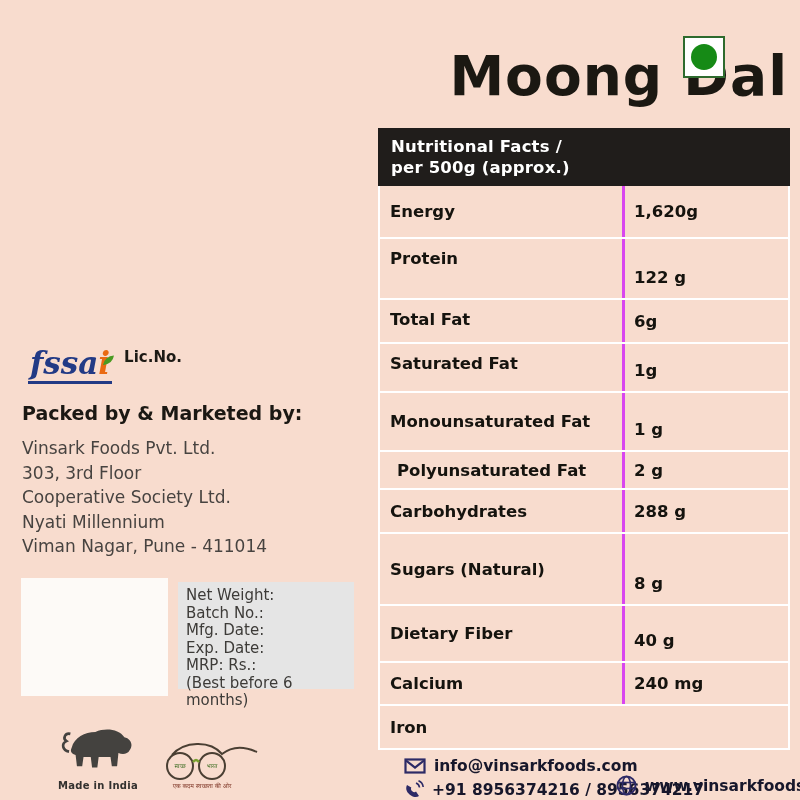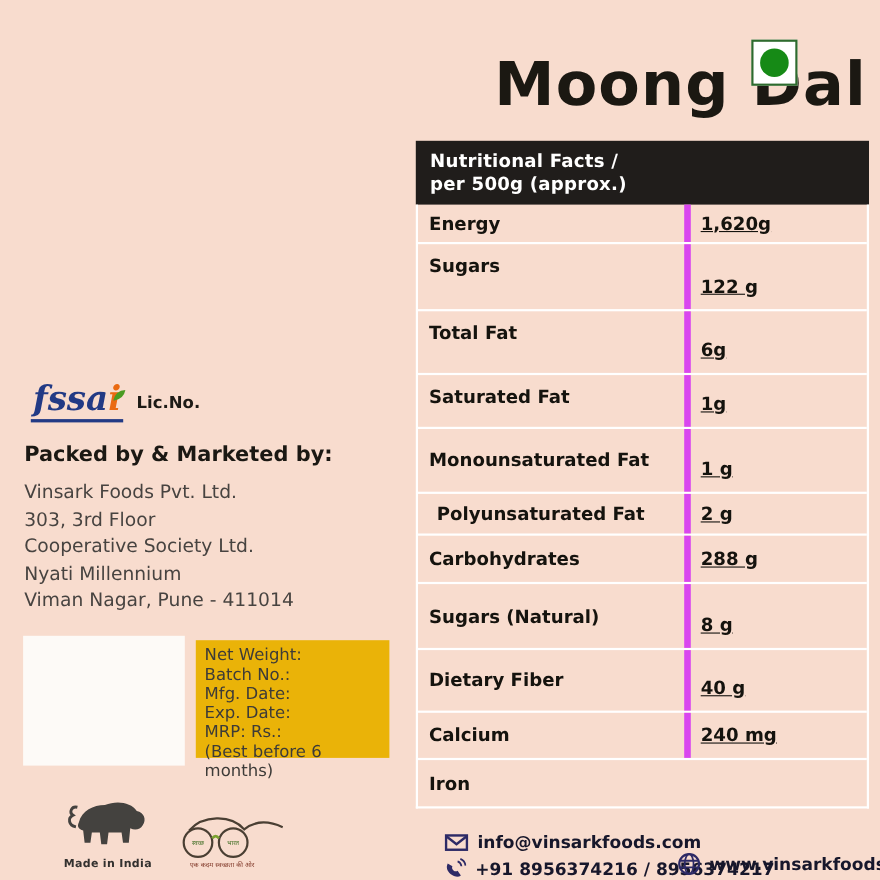--- a/index.html
+++ b/index.html
@@ -17,42 +17,42 @@
 
   
   .ntable{position:absolute;left:378px;top:128px;width:412px;}
   .nheader{background:#201d1b;color:#ffffff;box-sizing:border-box;height:58px;
            padding:8px 13px 0 13px;font-size:16.5px;font-weight:700;line-height:21px;letter-spacing:0.2px;}
   .nbody{border-left:2px solid #ffffff;border-right:2px solid #ffffff;border-bottom:2px solid #ffffff;box-sizing:border-box;}
   .nrow{display:grid;grid-template-columns:242px 1fr;box-sizing:border-box;border-top:2px solid #ffffff;}
   .nrow:first-child{border-top:none;}
   .ncell{display:flex;align-items:center;font-weight:700;font-size:16.5px;color:#15130e;box-sizing:border-box;}
   .nlabel{padding-left:10px;}
-  .nvalue{border-left:6px solid #d946ef;padding-left:9px;text-decoration:underline;}
+  .nvalue{border-left:3px solid #d946ef;padding-left:9px;}
   .lt{align-items:flex-start;padding-top:10px;}
   .vb{align-items:flex-end;padding-bottom:11px;}
 
   
   .fssai-wrap{position:absolute;left:28px;top:346px;display:flex;gap:12px;}
   .fssai-logo{position:relative;font-family:"DejaVu Serif","Liberation Serif",serif;
               font-style:italic;font-weight:700;font-size:31px;line-height:34px;color:#223a85;
               border-bottom:3px solid #223a85;padding:0 2px 1px 2px;}
   .fssai-logo .i-orange{color:#ea6a12;}
   .fssai-leaf{position:absolute;top:-7px;right:-4px;}
-  .lic{display:flex;flex-direction:row;gap:3px;padding-top:2px;align-items:center;}
+  .lic{display:flex;flex-direction:row;gap:3px;padding-top:2px;}
   .lic-label{font-size:15px;font-weight:700;color:#1d1a15;}
   .lic-number{font-size:16.5px;font-weight:700;color:#1d1a15;letter-spacing:0.4px;}
 
   
   .packed-heading{position:absolute;left:22px;top:402px;font-size:19px;font-weight:800;color:#1b1813;}
   .address{position:absolute;left:22px;top:436px;font-size:17px;line-height:24.5px;color:#474340;}
 
   
   .white-box{position:absolute;left:21px;top:578px;width:147px;height:118px;background:#fdfaf7;}
-  .details-box{position:absolute;left:178px;top:582px;width:176px;height:107px;background:#eab308;
+  .details-box{position:absolute;left:178px;top:582px;width:176px;height:107px;background:#e5e5e5;
                box-sizing:border-box;padding:5px 8px;font-size:15px;line-height:17.5px;color:#3d3b38;}
 
   
   .lion-wrap{position:absolute;left:56px;top:724px;width:84px;text-align:center;}
   .made-text{font-size:10px;font-weight:700;color:#33312f;letter-spacing:0.3px;margin-top:-2px;}
   .glasses-wrap{position:absolute;left:160px;top:740px;width:102px;height:52px;}
   .lens-text{position:absolute;font-size:5.5px;color:#3a6b1f;width:26px;text-align:center;overflow:hidden;white-space:nowrap;}
   .lens-text.l{left:7px;top:22px;}
   .lens-text.r{left:39px;top:22px;}
   .swachh-tag{position:absolute;left:0;top:42px;width:84px;text-align:center;font-size:6px;color:#7a3020;white-space:nowrap;overflow:hidden;}
@@ -75,49 +75,49 @@
   <div class="veg-box">
     <div class="veg-dot"></div>
   </div>
 
   <div class="ntable">
     <div class="nheader">
       <div>Nutritional Facts /</div>
       <div>per 500g (approx.)</div>
     </div>
     <div class="nbody">
-      <div class="nrow" style="height:34px">
+      <div class="nrow" style="height:51px">
         <div class="ncell nlabel">Energy</div>
         <div class="ncell nvalue">1,620g</div>
       </div>
       <div class="nrow" style="height:61px">
-        <div class="ncell nlabel lt">Sugars</div>
+        <div class="ncell nlabel lt">Protein</div>
         <div class="ncell nvalue vb">122 g</div>
       </div>
-      <div class="nrow" style="height:58px">
+      <div class="nrow" style="height:44px">
         <div class="ncell nlabel lt">Total Fat</div>
         <div class="ncell nvalue vb">6g</div>
       </div>
       <div class="nrow" style="height:49px">
         <div class="ncell nlabel lt">Saturated Fat</div>
         <div class="ncell nvalue vb">1g</div>
       </div>
       <div class="nrow" style="height:59px">
         <div class="ncell nlabel">Monounsaturated Fat</div>
         <div class="ncell nvalue vb">1 g</div>
       </div>
       <div class="nrow" style="height:38px">
         <div class="ncell nlabel" style="padding-left:17px">Polyunsaturated Fat</div>
         <div class="ncell nvalue">2 g</div>
       </div>
       <div class="nrow" style="height:44px">
         <div class="ncell nlabel">Carbohydrates</div>
         <div class="ncell nvalue">288 g</div>
       </div>
-      <div class="nrow" style="height:60px">
+      <div class="nrow" style="height:72px">
         <div class="ncell nlabel">Sugars (Natural)</div>
         <div class="ncell nvalue vb">8 g</div>
       </div>
       <div class="nrow" style="height:57px">
         <div class="ncell nlabel">Dietary Fiber</div>
         <div class="ncell nvalue vb">40 g</div>
       </div>
       <div class="nrow" style="height:43px">
         <div class="ncell nlabel">Calcium</div>
         <div class="ncell nvalue">240 mg</div>

